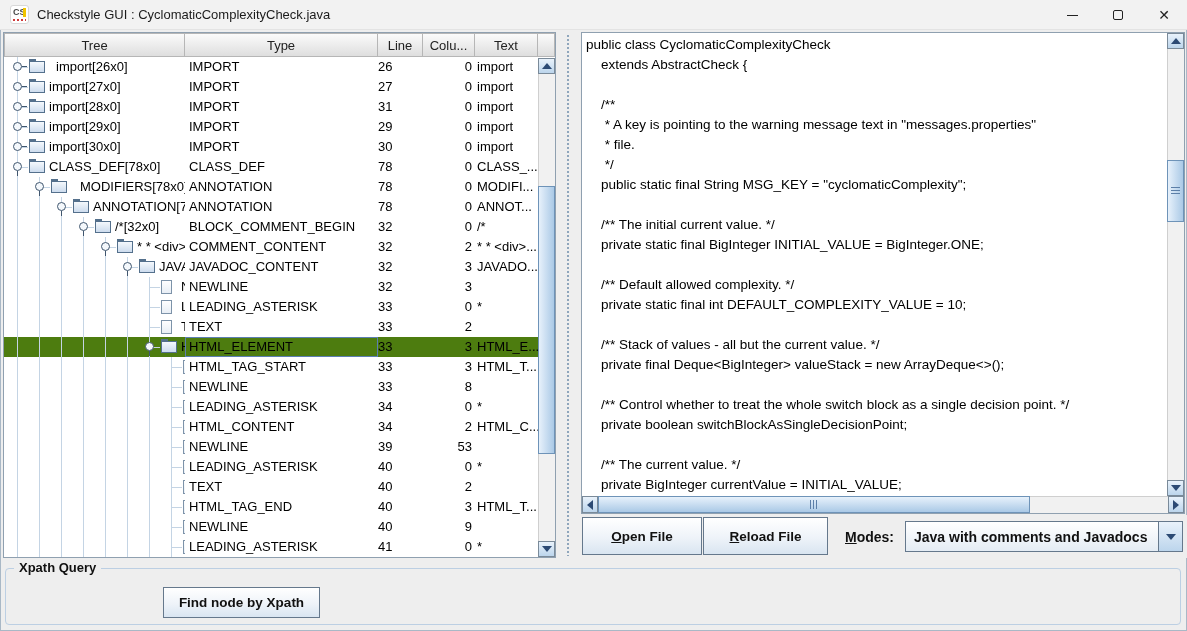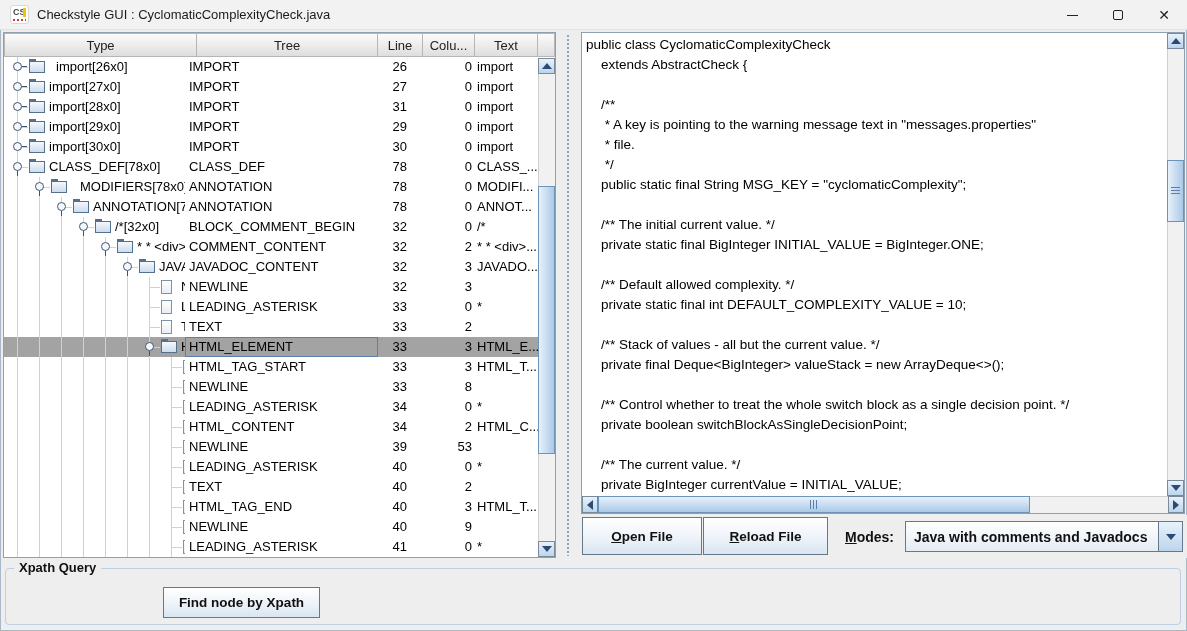--- a/index.html
+++ b/index.html
@@ -25,25 +25,25 @@
 
   
   .left-panel { position:absolute; left:3px; top:32px; width:553px; height:526px; background:#ffffff;
                 border:1px solid #8fa0b0; }
   .tt-header { position:absolute; left:0; top:0; right:0; height:24px; display:flex; }
   .th { height:24px; background:linear-gradient(#fbfbfb,#dedede); border:1px solid #b6b6b6;
         border-left:none; font-size:13px; color:#222; display:flex; align-items:center; justify-content:center; }
   .th:first-child { border-left:1px solid #b6b6b6; }
   .tt-body { position:absolute; left:0; top:24px; right:17px; bottom:0; overflow:hidden; background:#fff; }
   .tree-row { position:relative; display:flex; height:20px; font-size:13px; color:#000; }
-  .tree-row.selected { background:#a3a3a3; }
+  .tree-row.selected { background:#4d7c0f; }
   .cell { height:20px; overflow:hidden; white-space:nowrap; position:relative; flex:none; }
   .cell.tree   { width:181px; }
   .cell.type   { width:193px; padding-left:4px; line-height:20px; }
-  .cell.line   { width:45px;  text-align:right; padding-right:16px; line-height:20px; }
+  .cell.line   { width:45px;  padding-right:16px; line-height:20px; }
   .cell.colu   { width:52px;  text-align:right; padding-right:3px;  line-height:20px; }
   .cell.textc  { width:63px;  padding-left:2px; line-height:20px; }
   .tree-row.selected .cell.type { box-shadow: inset 0 0 0 1px #5c7fb2; }
   .vline { position:absolute; top:0; bottom:0; width:1px; background:#c4d4e4; }
   .hstub { position:absolute; top:10px; height:1px; background:#c4d4e4; }
   .handle { position:absolute; top:5px; width:9px; height:9px; border:1px solid #40566e; border-radius:50%;
             background:#f4f8fc; }
   .handle:after { content:""; position:absolute; background:#40566e; }
   .handle.expanded:after  { left:3px; bottom:-6px; width:1px; height:5px; }
   .handle.collapsed:after { right:-6px; top:3px; width:5px; height:1px; }
@@ -133,22 +133,22 @@
           <span class="glyph-max"></span>
         </div>
       <div class="win-btn">
           <span class="glyph-close">✕</span>
         </div>
     </div>
   </div>
 
   <div class="left-panel">
     <div class="tt-header">
+      <div class="th" style="width:181px">Tree</div>
       <div class="th" style="width:193px">Type</div>
-      <div class="th" style="width:181px">Tree</div>
       <div class="th" style="width:45px">Line</div>
       <div class="th" style="width:52px">Colu...</div>
       <div class="th" style="width:63px">Text</div>
       <div class="th" style="flex:1"></div>
     </div>
     <div class="tt-body">
         <div class="tree-row">
           <div class="cell tree">
             <span class="vline" style="left: 13px;"></span>
             <span class="hstub" style="left: 14px; width: 10px;"></span>

